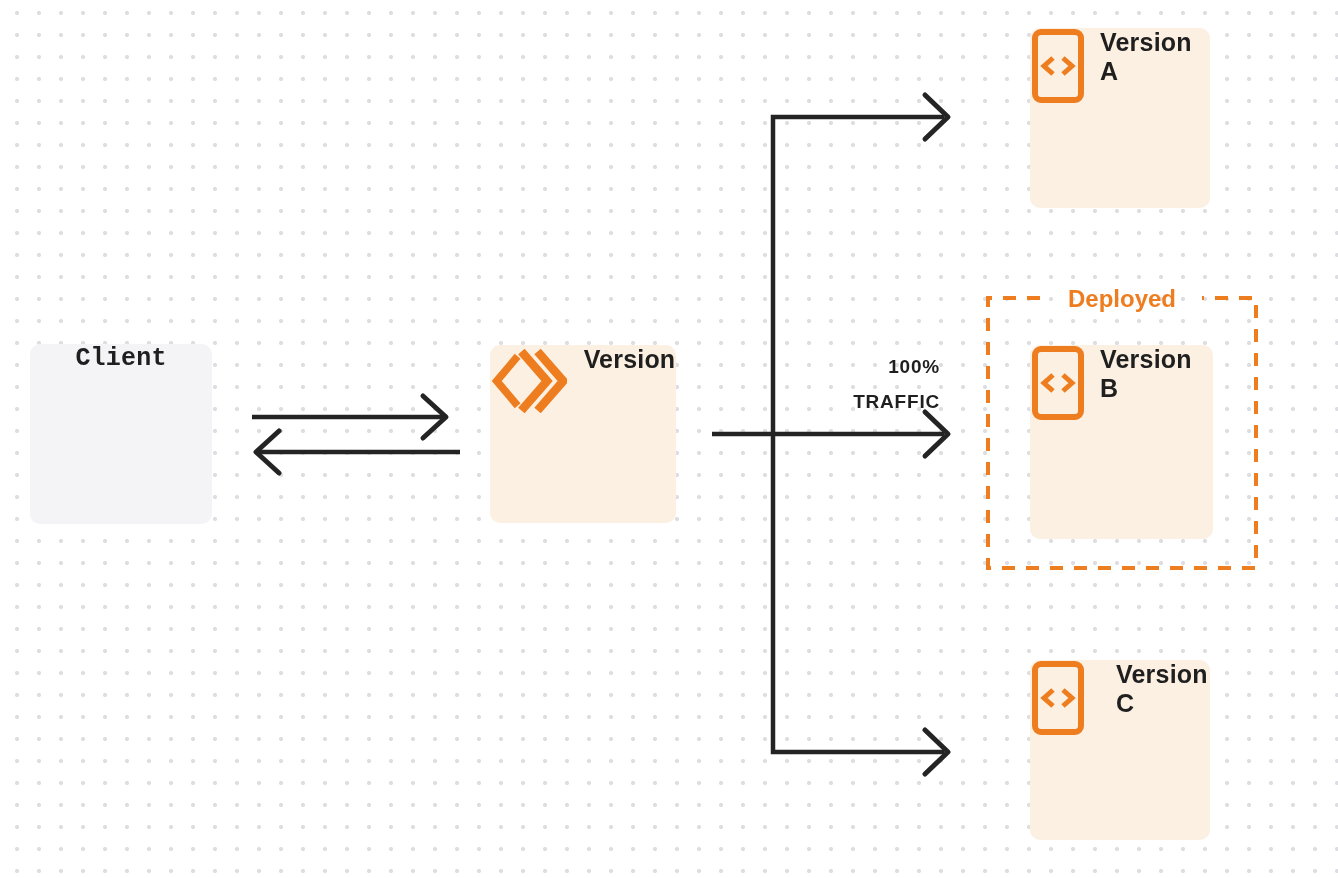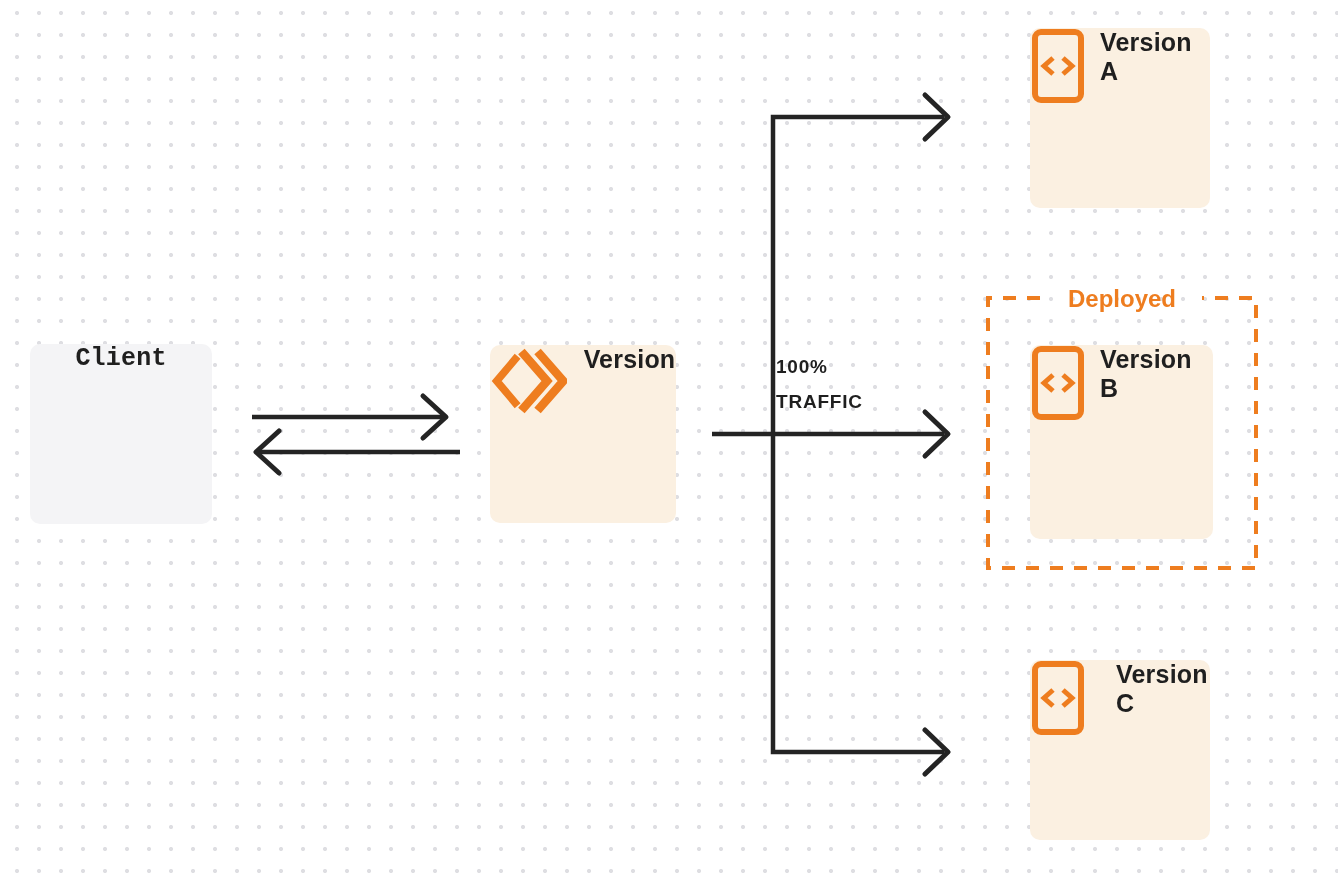--- a/index.html
+++ b/index.html
@@ -75,21 +75,21 @@
   .icon-stroke {
     fill: none;
     stroke: var(--accent-orange);
     stroke-linejoin: miter;
   }
   .traffic-label {
     position: absolute;
     left: 776px;
     top: 349px;
     width: 164px;
-    text-align: left;
+    text-align: right;
     font-weight: 700;
     font-size: 19px;
     line-height: 35px;
     letter-spacing: 0.8px;
     color: var(--label-dark);
   }
   .traffic-label span { display: block; }
   .deployed-label {
     position: absolute;
     left: 1022px;

